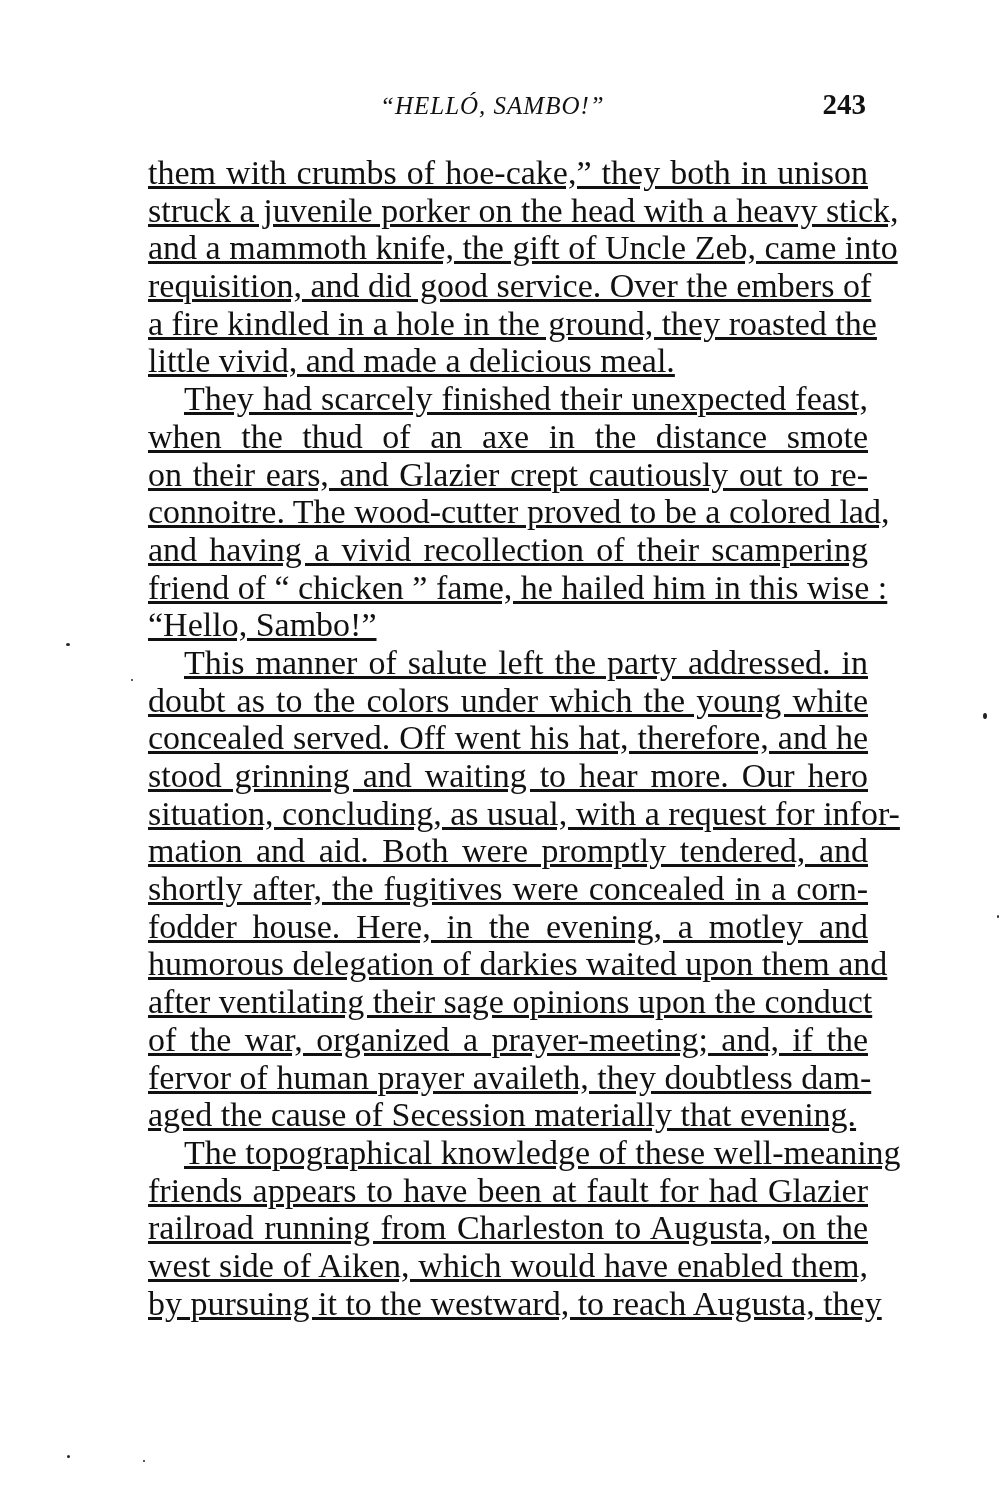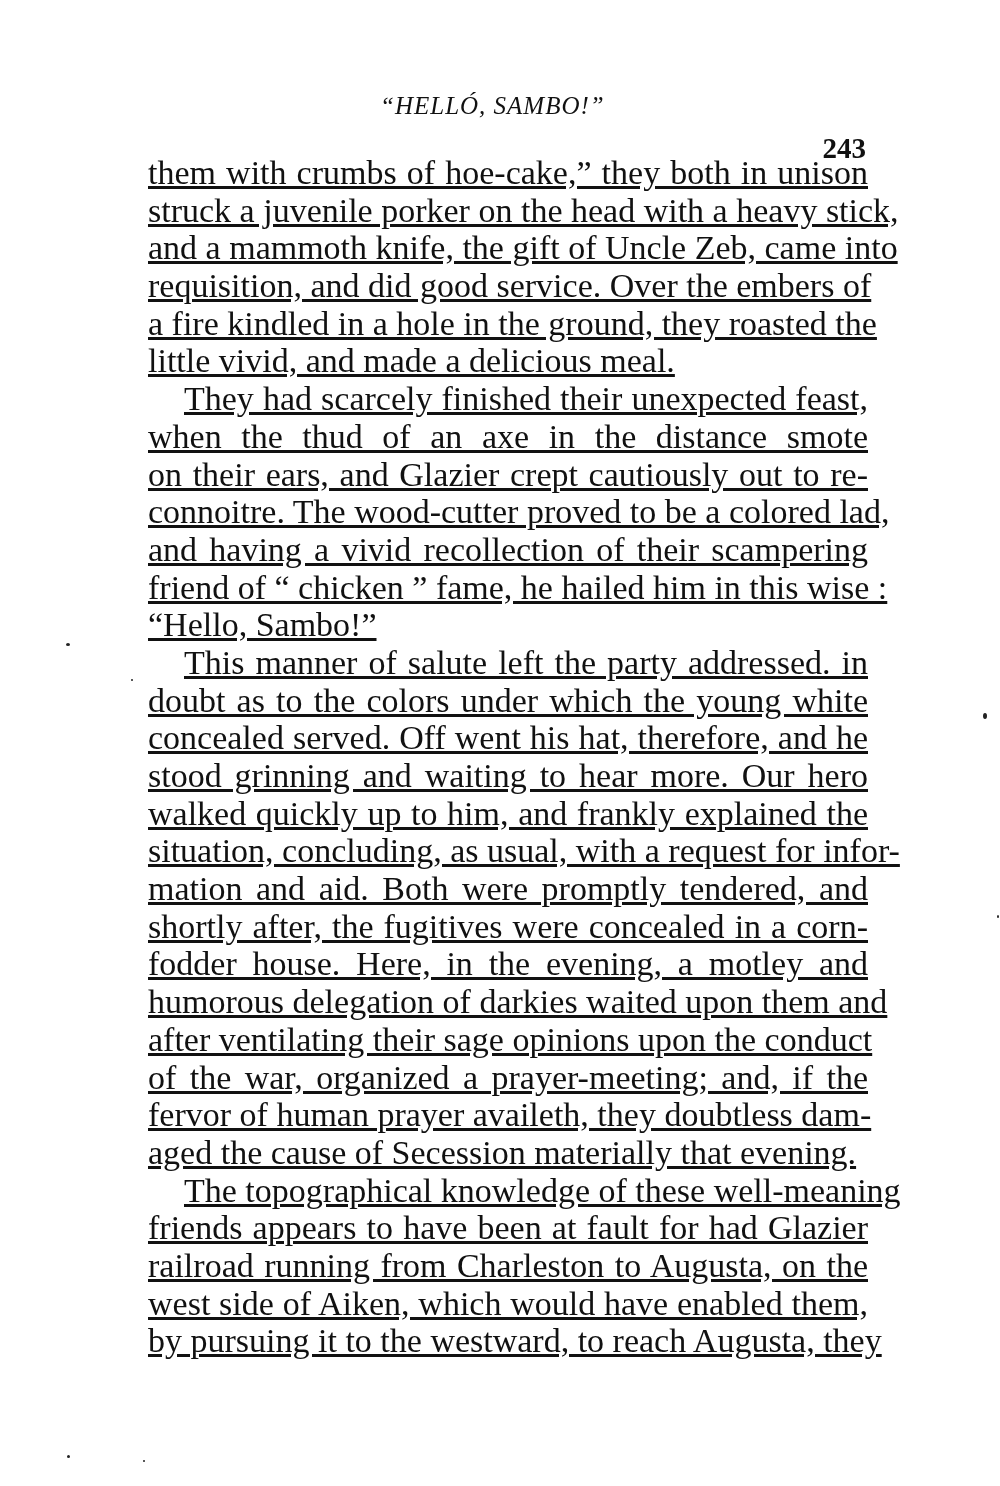--- a/index.html
+++ b/index.html
@@ -14,21 +14,21 @@
   .page { position: absolute; left: 0; top: 0; width: 812px; height: 1486px; }
   .running-head {
     position: absolute; top: 88px; left: 148px; width: 720px; height: 40px;
   }
   .running-title {
     position: absolute; left: 232px; top: 4px;
     font-style: italic; font-size: 25px; letter-spacing: 1px;
   }
   .page-number {
     position: absolute; right: 2px; top: 0px;
-    font-size: 29px; font-weight: bold; margin-top: 44px;
+    font-size: 29px; font-weight: bold;
   }
   .body-text {
     position: absolute; left: 148px; top: 154px; width: 720px;
   }
   .line {
     height: 37.7px; line-height: 37.7px;
     font-size: 34px;
     white-space: nowrap;
     text-align: justify;
     text-align-last: justify;
@@ -61,21 +61,20 @@
       <div class="line">when the thud of an axe in the distance smote</div>
       <div class="line">on their ears, and Glazier crept cautiously out to re-</div>
       <div class="line">connoitre.  The wood-cutter proved to be a colored lad,</div>
       <div class="line">and having a vivid recollection of their scampering</div>
       <div class="line">friend of “ chicken ” fame, he hailed him in this wise :</div>
       <div class="line last">“Hello, Sambo!”</div>
       <div class="line indent">This manner of salute left the party addressed. in</div>
       <div class="line">doubt as to the colors under which the young white</div>
       <div class="line">concealed served.  Off went his hat, therefore, and he</div>
       <div class="line">stood grinning and waiting to hear more.  Our hero</div>
-      <div class="line">walked quickly up to him, and frankly explained the</div>
       <div class="line">situation, concluding, as usual, with a request for infor-</div>
       <div class="line">mation and aid.  Both were promptly tendered, and</div>
       <div class="line">shortly after, the fugitives were concealed in a corn-</div>
       <div class="line">fodder house.  Here, in the evening, a motley and</div>
       <div class="line">humorous delegation of darkies waited upon them and</div>
       <div class="line">after ventilating their sage opinions upon the conduct</div>
       <div class="line">of the war, organized a prayer-meeting; and, if the</div>
       <div class="line">fervor of human prayer availeth, they doubtless dam-</div>
       <div class="line last">aged the cause of Secession materially that evening.</div>
       <div class="line indent">The topographical knowledge of these well-meaning</div>

